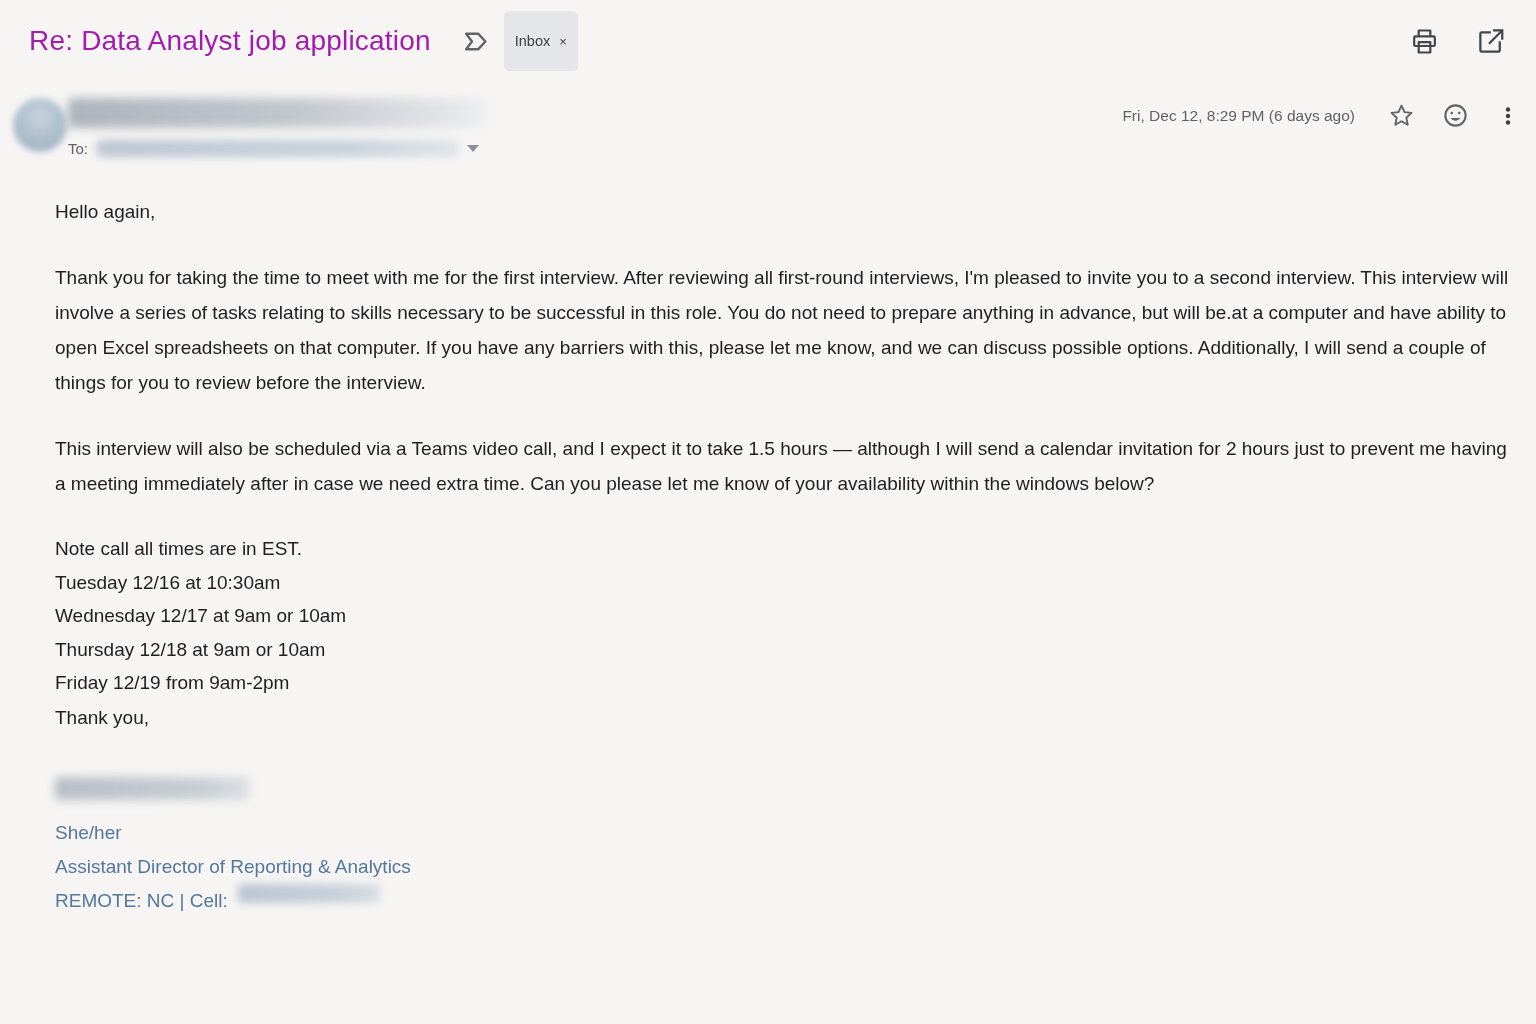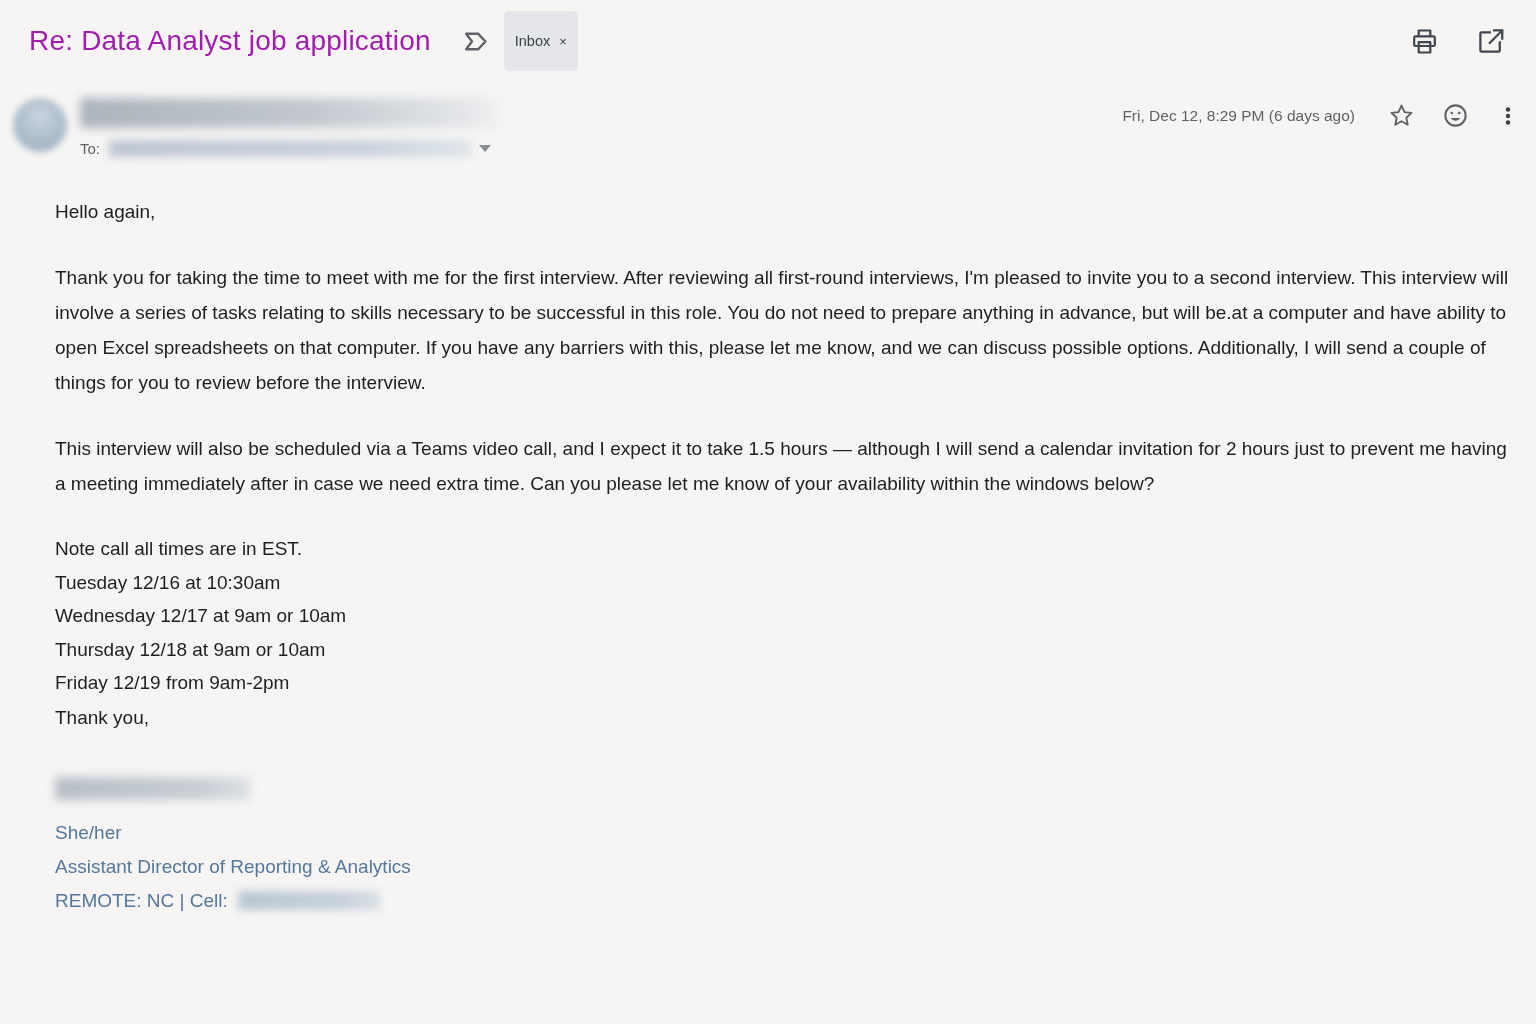--- a/index.html
+++ b/index.html
@@ -44,21 +44,21 @@
   .sender-row{
     display:flex;align-items:flex-start;
     padding:0 14px 0 13px;margin-top:34px;
   }
   .avatar{
     width:54px;height:54px;border-radius:50%;
     background:radial-gradient(circle at 50% 35%, #c9d4df 0%, #a9bac9 60%, #9cafc0 100%);
     filter:blur(3px);
     flex:0 0 auto;margin-top:2px;
   }
-  .sender-info{margin-left:13px;flex:1;min-width:0;text-align:right;}
+  .sender-info{margin-left:1px;flex:1;min-width:0;text-align:right;}
   .redacted{filter:blur(5px);border-radius:4px;}
   .sender-name-redacted{
     width:420px;height:30px;margin-top:2px;
     background:linear-gradient(to right,#adb4bd 0%,#c3c8cf 55%,#e2e4e7 90%,#eef0f1 100%);
   }
   .to-line{
     display:flex;align-items:center;margin-top:12px;
     font-size:15px;color:var(--muted);
   }
   .to-redacted{
@@ -86,21 +86,21 @@
   .closing{margin-top:28px;}
   
   .signature{margin-top:42px;}
   .sig-name-redacted{
     width:195px;height:23px;
     background:linear-gradient(to right,#b7bec6 0%,#c9ced5 75%,#dde0e4 100%);
     filter:blur(5px);border-radius:3px;
   }
   .sig-line{color:var(--signature-blue);font-size:19px;line-height:34px;}
   .sig-first{margin-top:16px;}
-  .sig-cell-row{display:flex;align-items:center;}
+  .sig-cell-row{display:flex;}
   .phone-redacted{
     display:inline-block;width:142px;height:19px;margin-left:10px;
     background:linear-gradient(to right,#b9c5d2 0%,#c6d0da 70%,#d8dee5 100%);
     filter:blur(4px);border-radius:3px;
   }
   svg{display:block;}
 </style>
 </head>
 <body>
 

